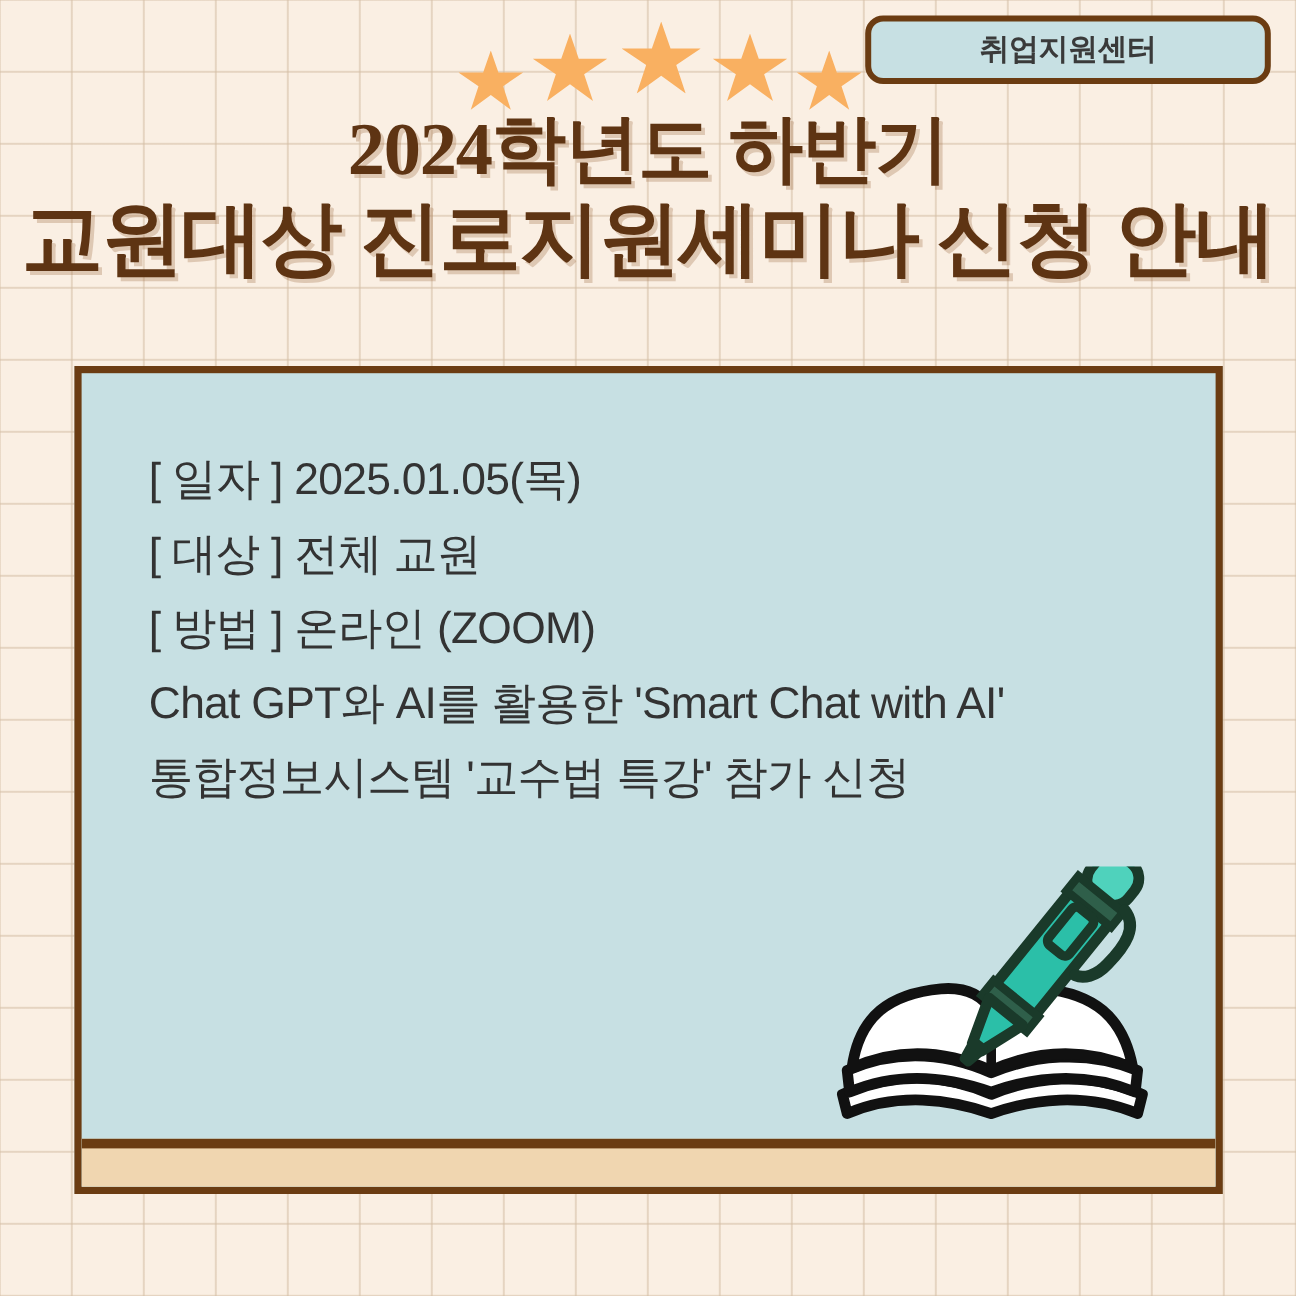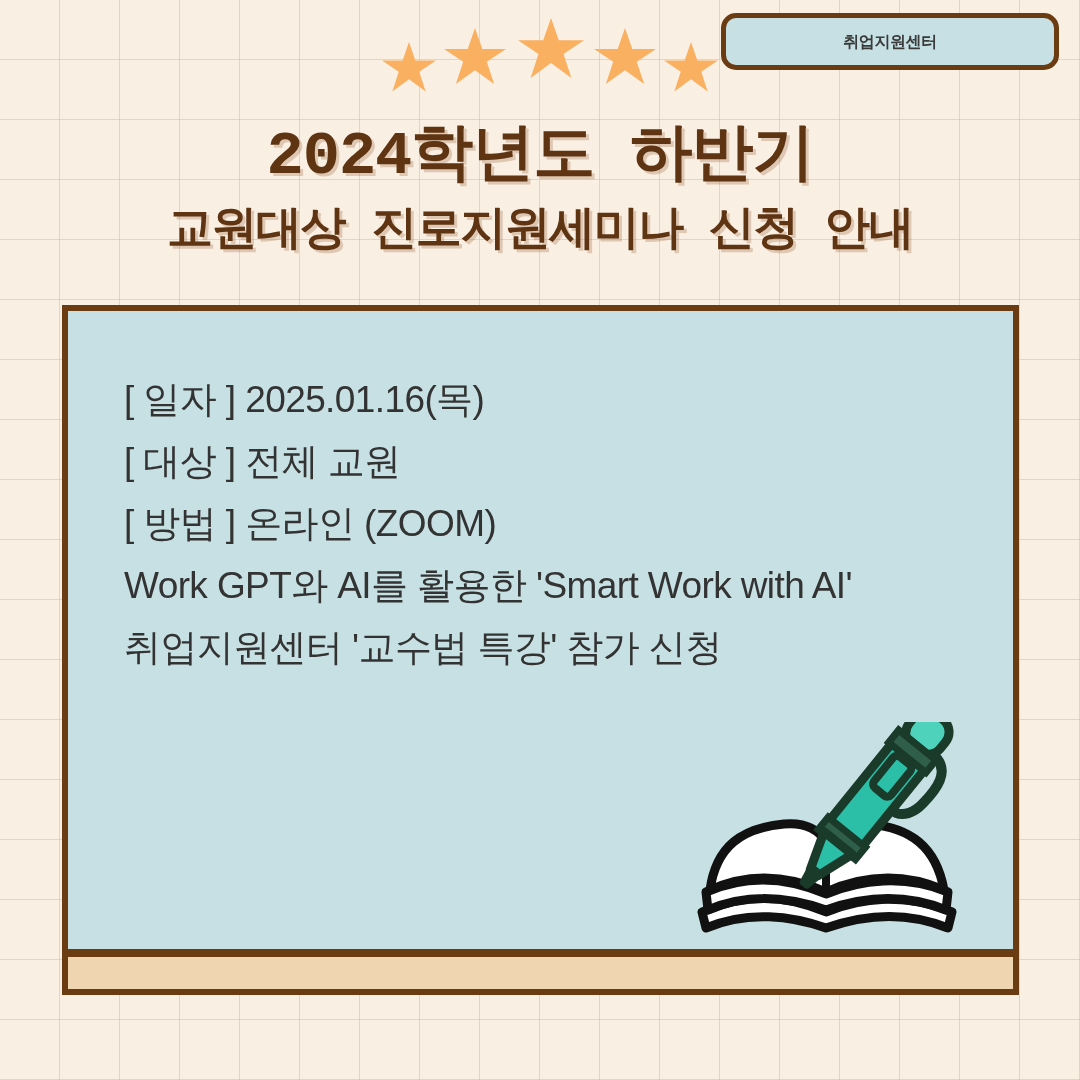--- a/index.html
+++ b/index.html
@@ -33,21 +33,21 @@
     height: 57px;
     box-sizing: border-box;
     background: #c7e0e3;
     border: 5px solid #6b3c12;
     border-radius: 15px;
     display: flex;
     align-items: center;
     justify-content: center;
   }
   .badge-label {
-    font-size: 16px;
+    font-size: 25px;
     font-weight: 700;
     color: #3a3a3a;
     letter-spacing: -0.4px;
     line-height: 1;
   }
 
   
   .stars {
     position: absolute;
     left: 382px;
@@ -65,34 +65,34 @@
   .star.s1 { left: 0px;   top: 24px; width: 54px; height: 52px; }
   .star.s2 { left: 62px;  top: 10px; width: 62px; height: 59px; }
   .star.s3 { left: 136px; top: 0px;  width: 66px; height: 63px; }
   .star.s4 { left: 212px; top: 10px; width: 62px; height: 59px; }
   .star.s5 { left: 282px; top: 24px; width: 54px; height: 52px; }
 
   
   .headline {
     position: absolute;
     left: 0;
-    top: 120px;
+    top: 88px;
     width: 1080px;
     text-align: center;
     color: #5e3413;
-    font-family: Liberation Mono, monospace;
+    font-family: Liberation Serif, serif;
     font-weight: 700;
     font-size: 62px;
     line-height: 74px;
     letter-spacing: -1px;
     text-shadow: 3px 3px 0 rgba(160,110,70,0.30);
     white-space: nowrap;
   }
   .headline .line2 {
-    font-size: 46px;
+    font-size: 68px;
     letter-spacing: -1.5px;
     text-align: center;
   }
 
   
   .card {
     position: absolute;
     left: 62px;
     top: 305px;
     width: 957px;
@@ -155,25 +155,25 @@
     <span class="badge-label">취업지원센터</span>
   </div>
 
   <div class="headline">
     <div class="line1">2024학년도 하반기</div>
     <div class="line2">교원대상 진로지원세미나 신청 안내</div>
   </div>
 
   <div class="card">
     <div class="card-inner">
-      <div class="info-line">[ 일자 ] 2025.01.16(목)</div>
+      <div class="info-line">[ 일자 ] 2025.01.05(목)</div>
       <div class="info-line">[ 대상 ] 전체 교원</div>
       <div class="info-line">[ 방법 ] 온라인 (ZOOM)</div>
-      <div class="info-line">Work GPT와 AI를 활용한 'Smart Work with AI'</div>
-      <div class="info-line">취업지원센터 '교수법 특강' 참가 신청</div>
+      <div class="info-line">Chat GPT와 AI를 활용한 'Smart Chat with AI'</div>
+      <div class="info-line">통합정보시스템 '교수법 특강' 참가 신청</div>
     </div>
   </div>
 
   <div class="illus">
     <svg viewBox="0 0 280 240" width="280" height="240" aria-hidden="true">
 
       <path d="M12 190 C60 168 104 176 136 190 C170 176 216 170 262 190
                L258 206 C214 188 170 194 136 206 C102 194 58 188 16 206 Z" fill="#ffffff" stroke="#111111" stroke-width="9" stroke-linejoin="round" stroke-linecap="round"></path>
 
       <path d="M16 170 C62 150 104 158 136 172 C170 158 214 152 258 170

